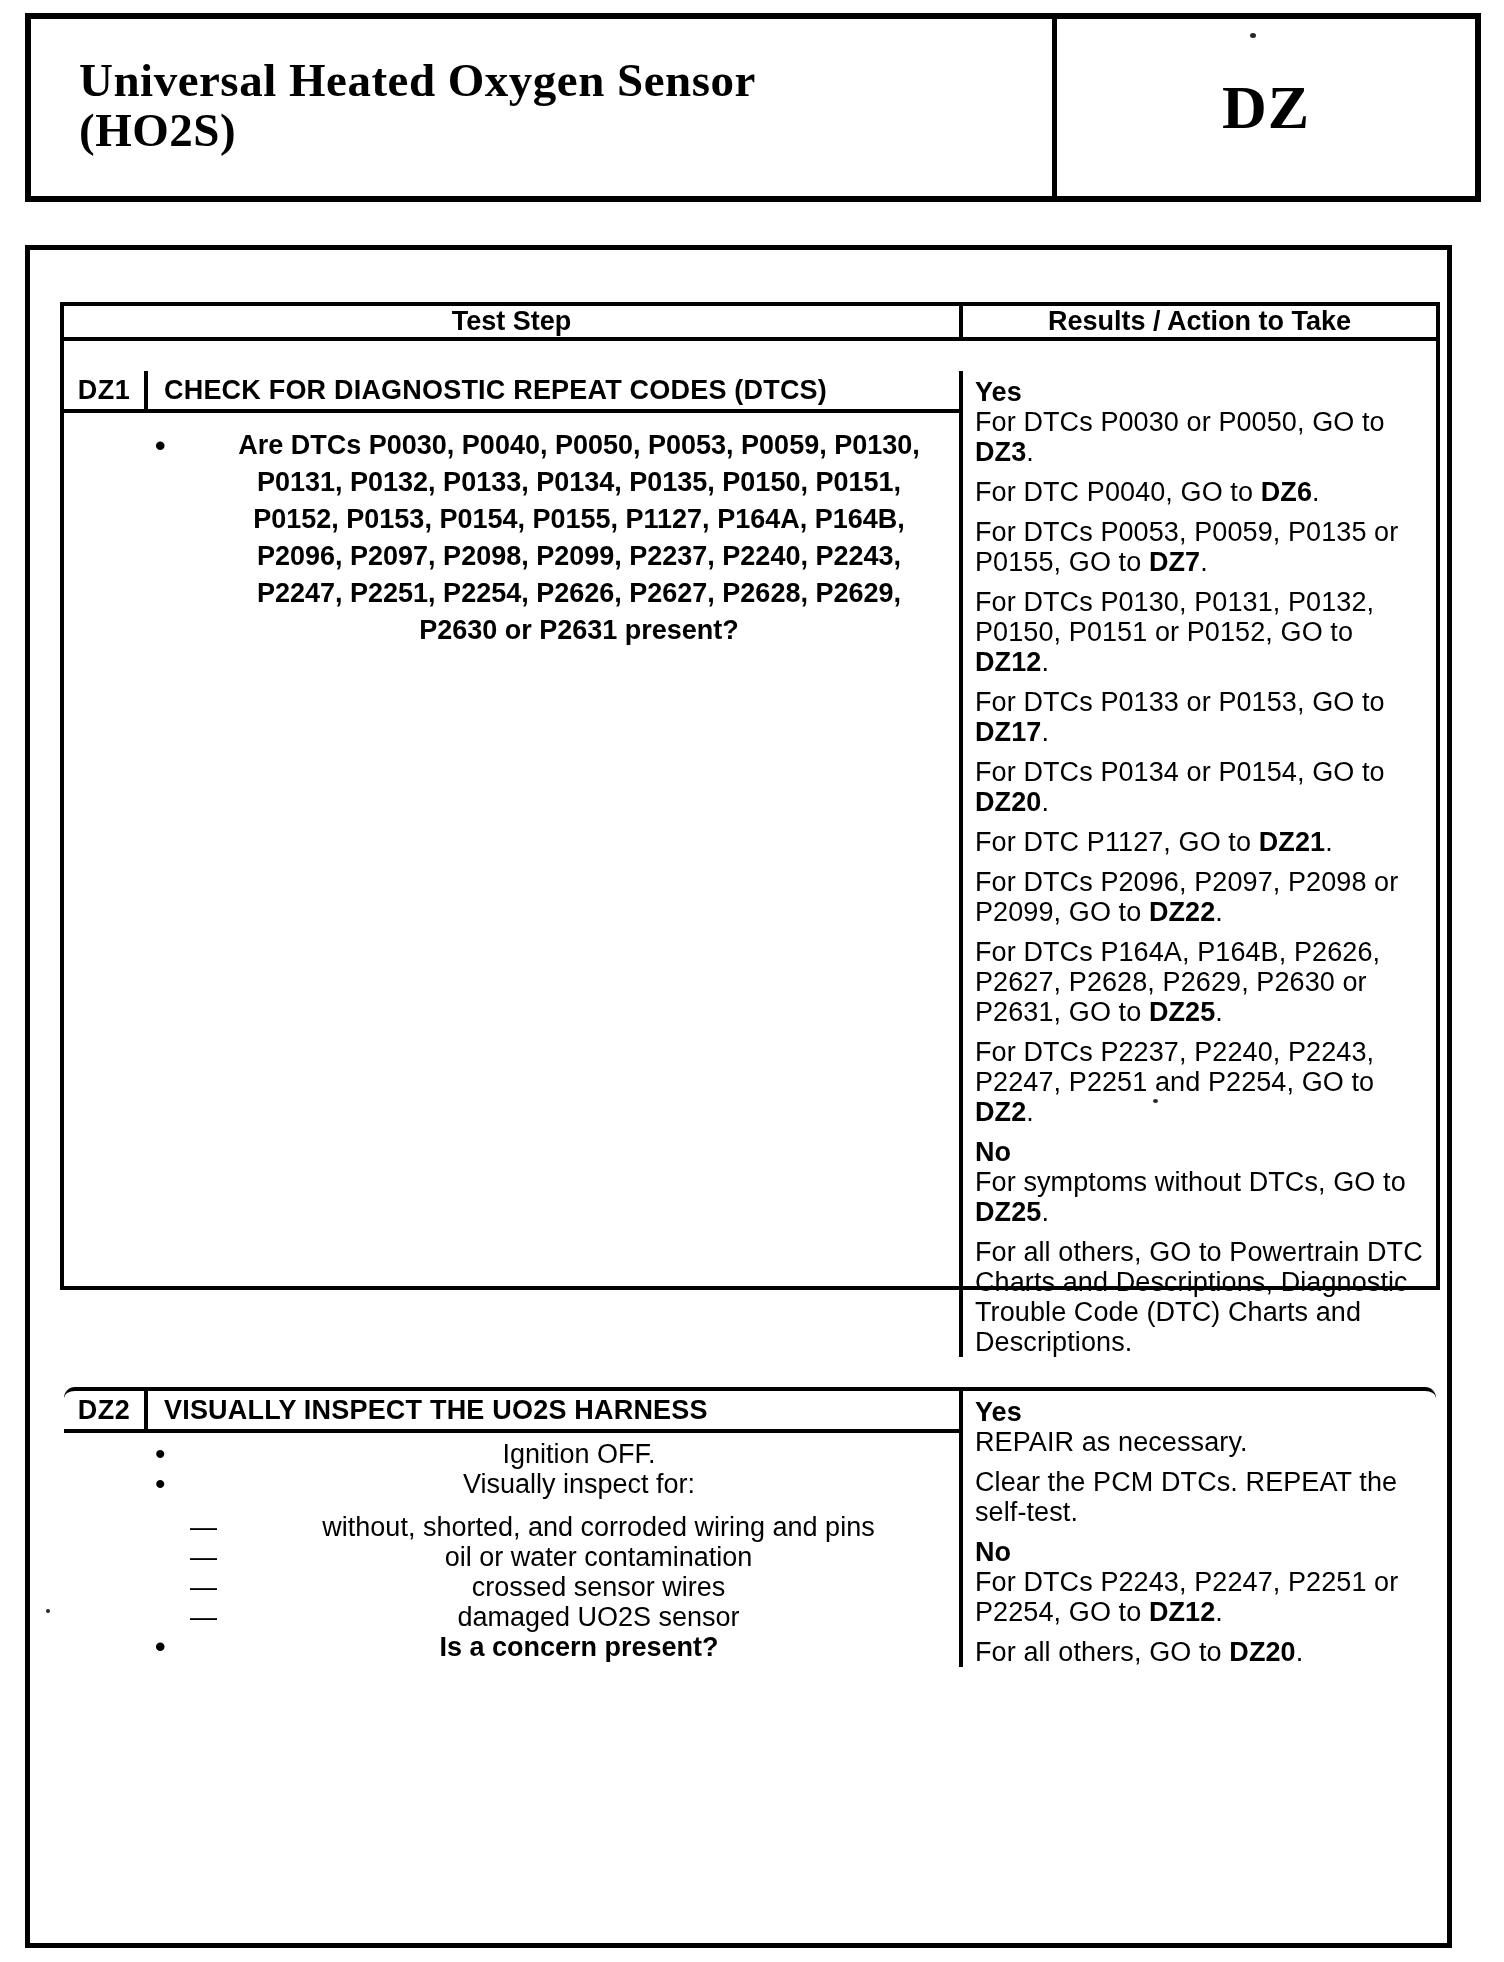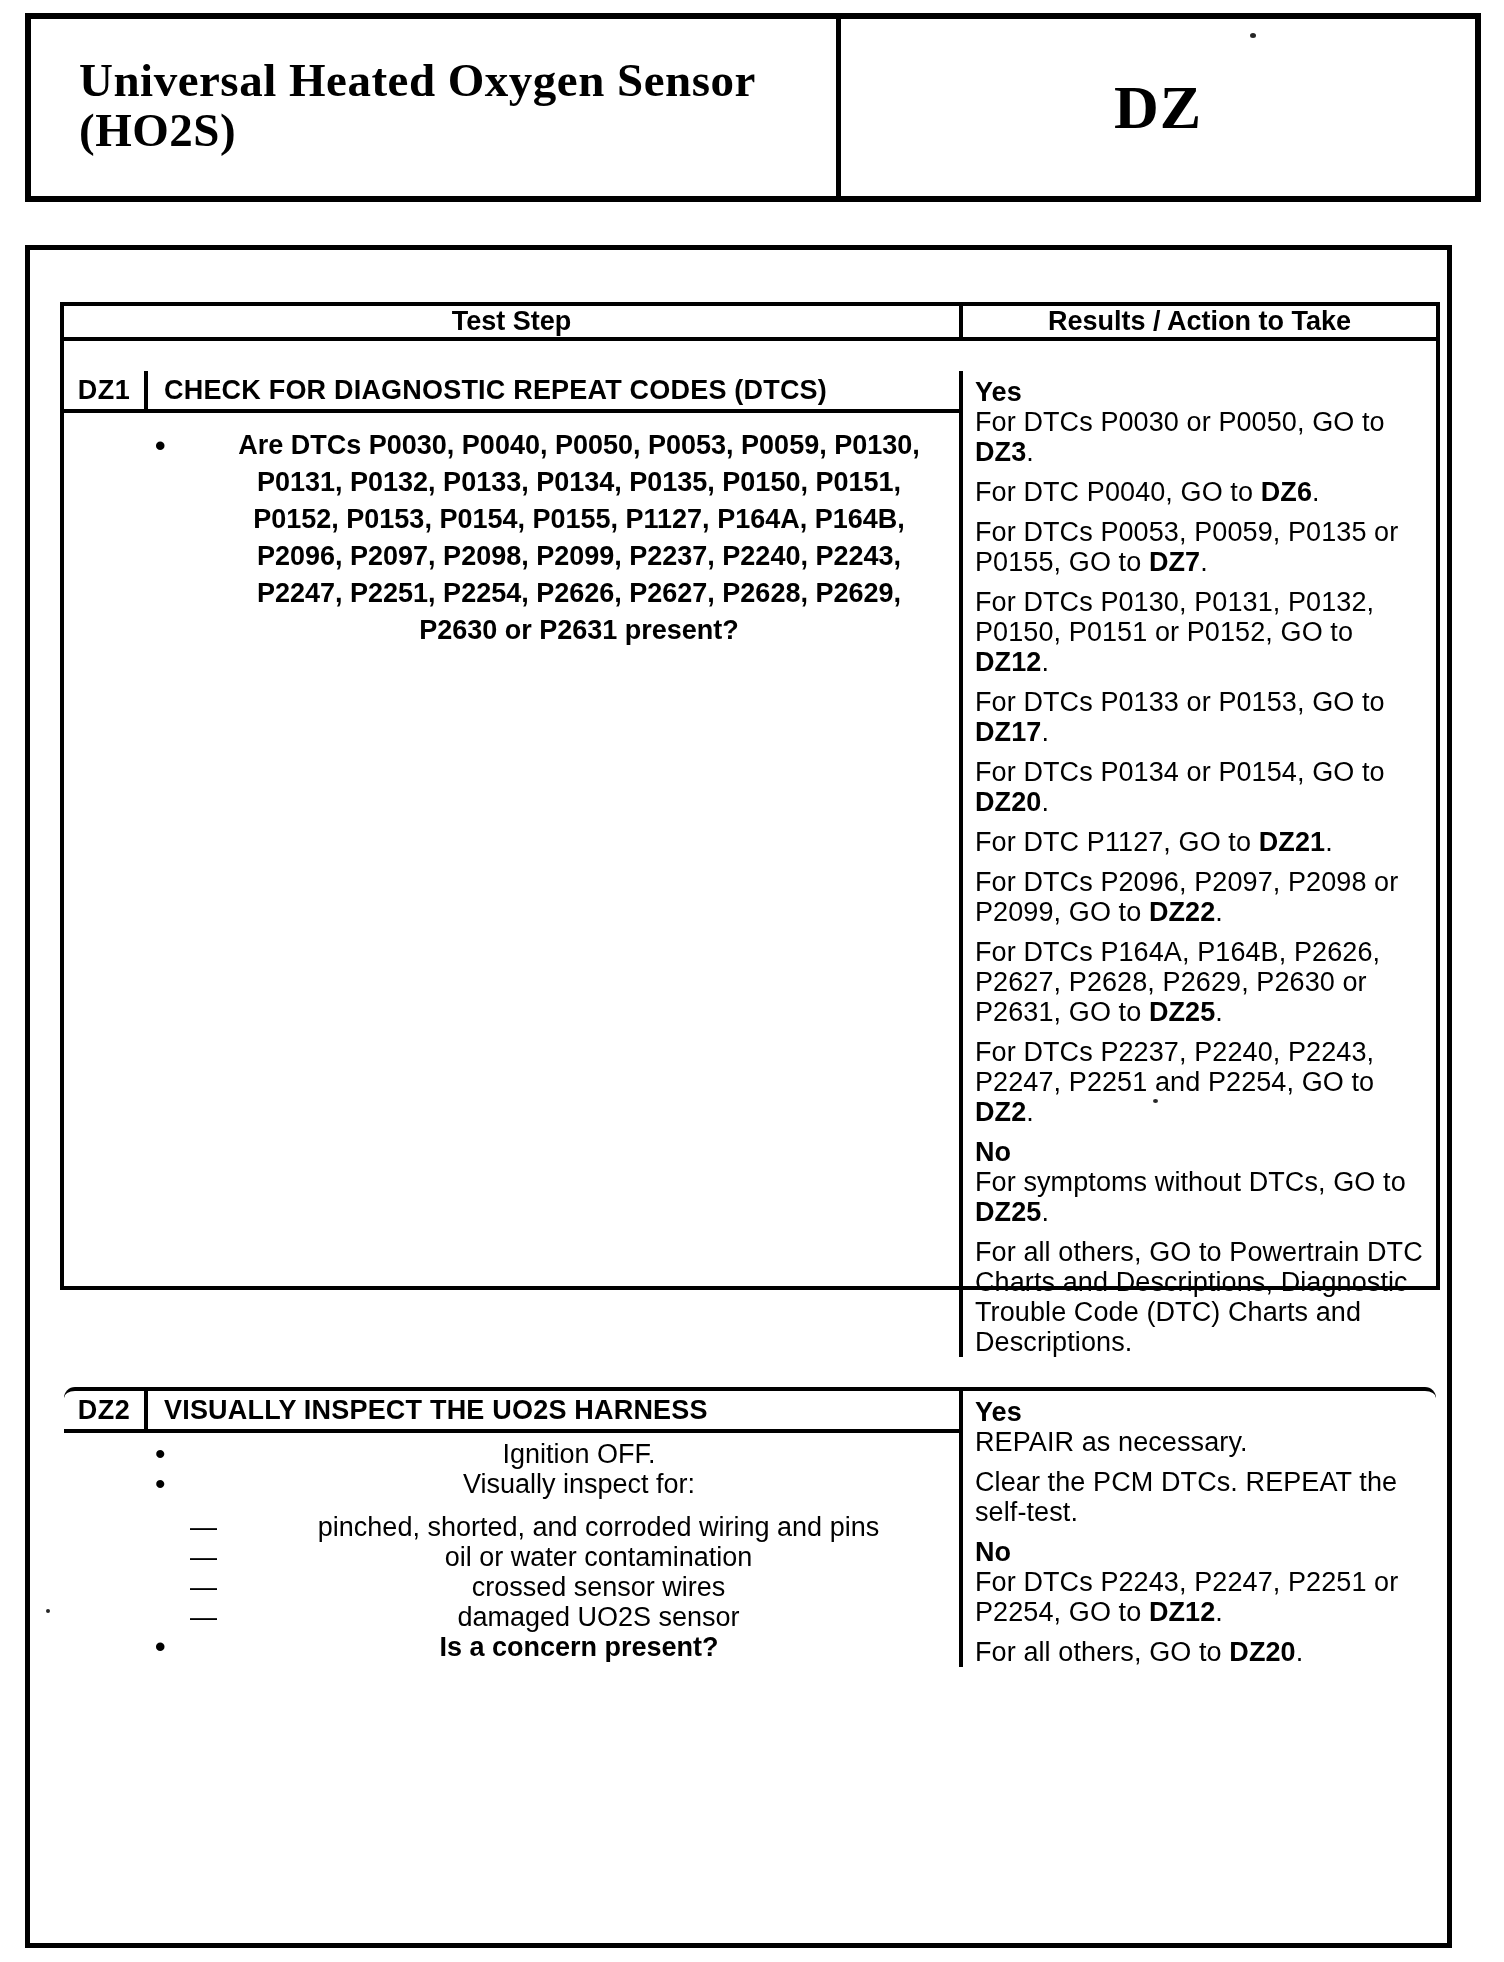--- a/index.html
+++ b/index.html
@@ -11,21 +11,21 @@
     color:#000;
     overflow:hidden;
   }
   
   .hdr-box{
     position:absolute;left:25px;top:13px;width:1456px;height:189px;
     border:6px solid #000;box-sizing:border-box;
     display:flex;
   }
   .hdr-title-cell{
-    width:810px;box-sizing:border-box;
+    width:1026px;box-sizing:border-box;
     border-right:5px solid #000;
     padding:36px 0 0 48px;
   }
   .hdr-title{
     font-family:"Liberation Serif","DejaVu Serif",serif;
     font-weight:bold;font-size:47px;line-height:50px;
     letter-spacing:0.5px;
   }
   .hdr-code-cell{
     flex:1;display:flex;align-items:center;justify-content:center;
@@ -184,21 +184,21 @@
             </div>
             <div class="step bullet">
               <span class="marker">•</span>
               <div class="steplines">
                 <div>Visually inspect for:</div>
               </div>
             </div>
             <div class="step dash mt">
               <span class="marker">—</span>
               <div class="steplines">
-                <div>pinched, shorted, and corroded wiring and pins</div>
+                <div>without, shorted, and corroded wiring and pins</div>
               </div>
             </div>
             <div class="step dash">
               <span class="marker">—</span>
               <div class="steplines">
                 <div>oil or water contamination</div>
               </div>
             </div>
             <div class="step dash">
               <span class="marker">—</span>

